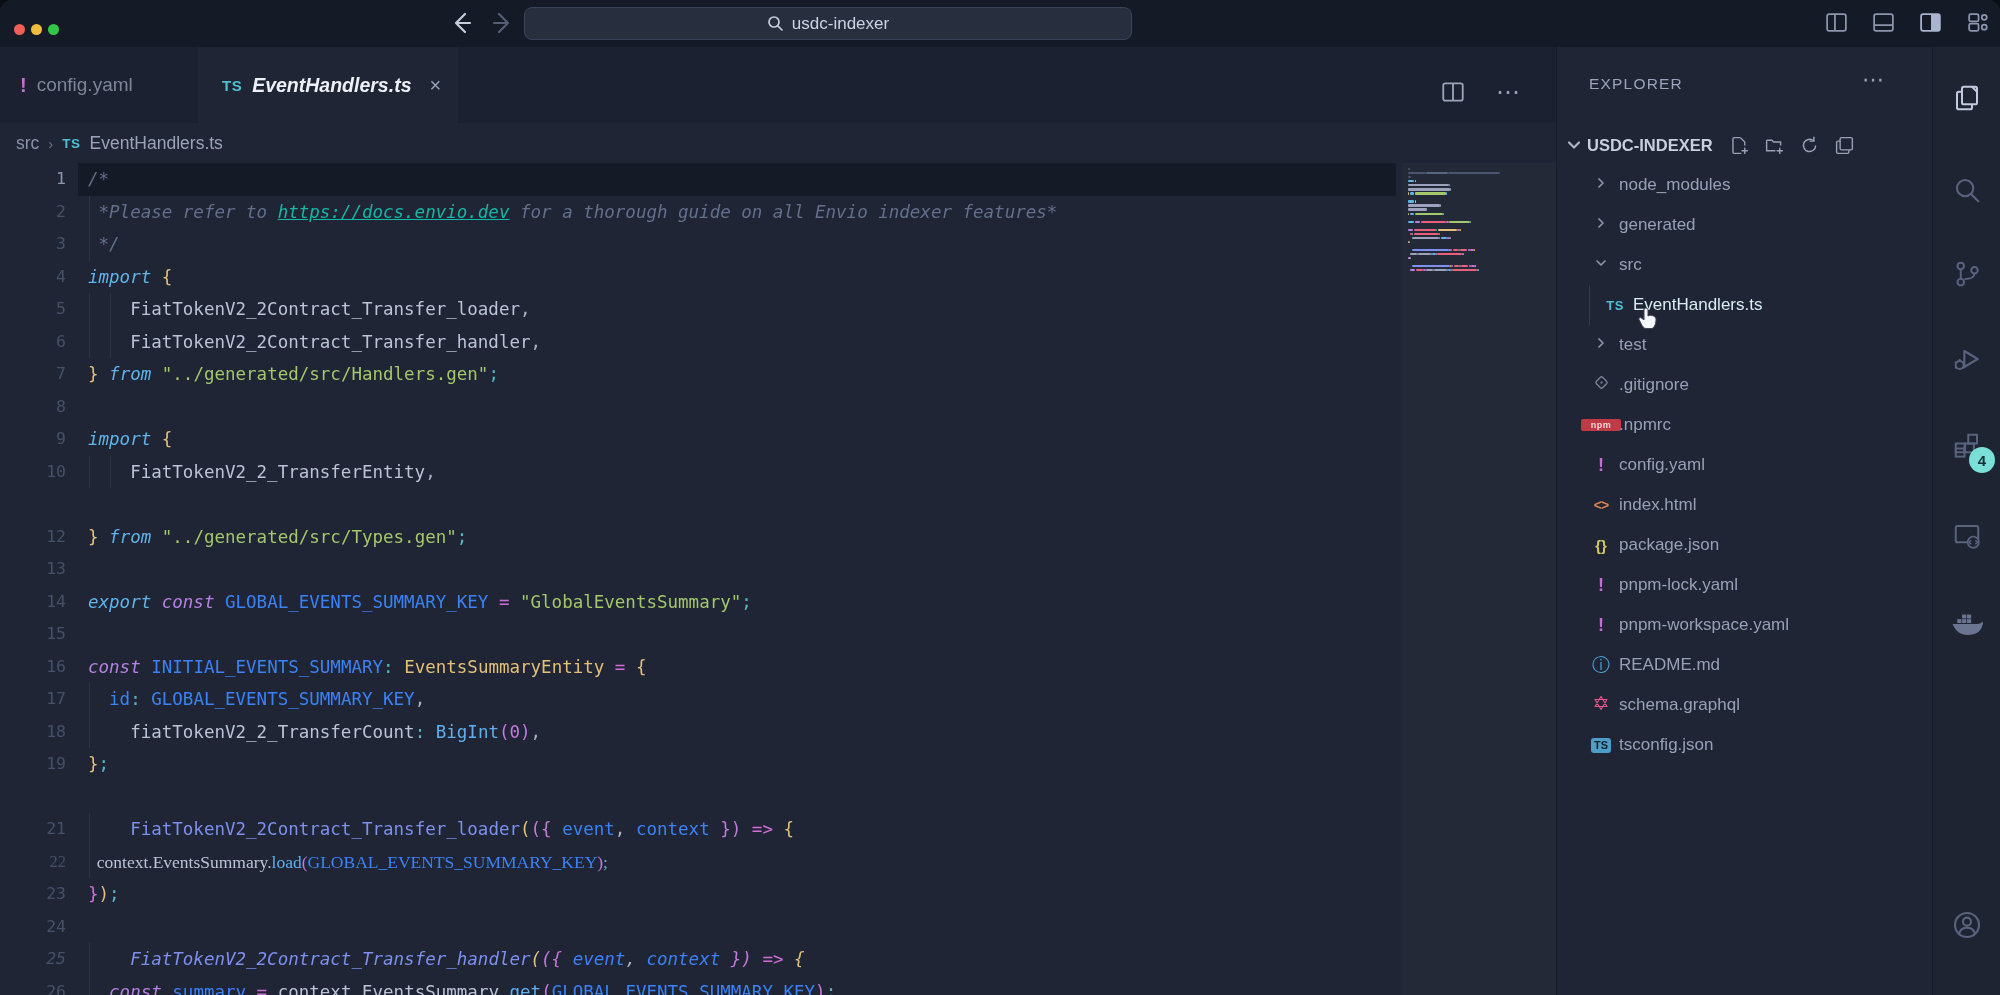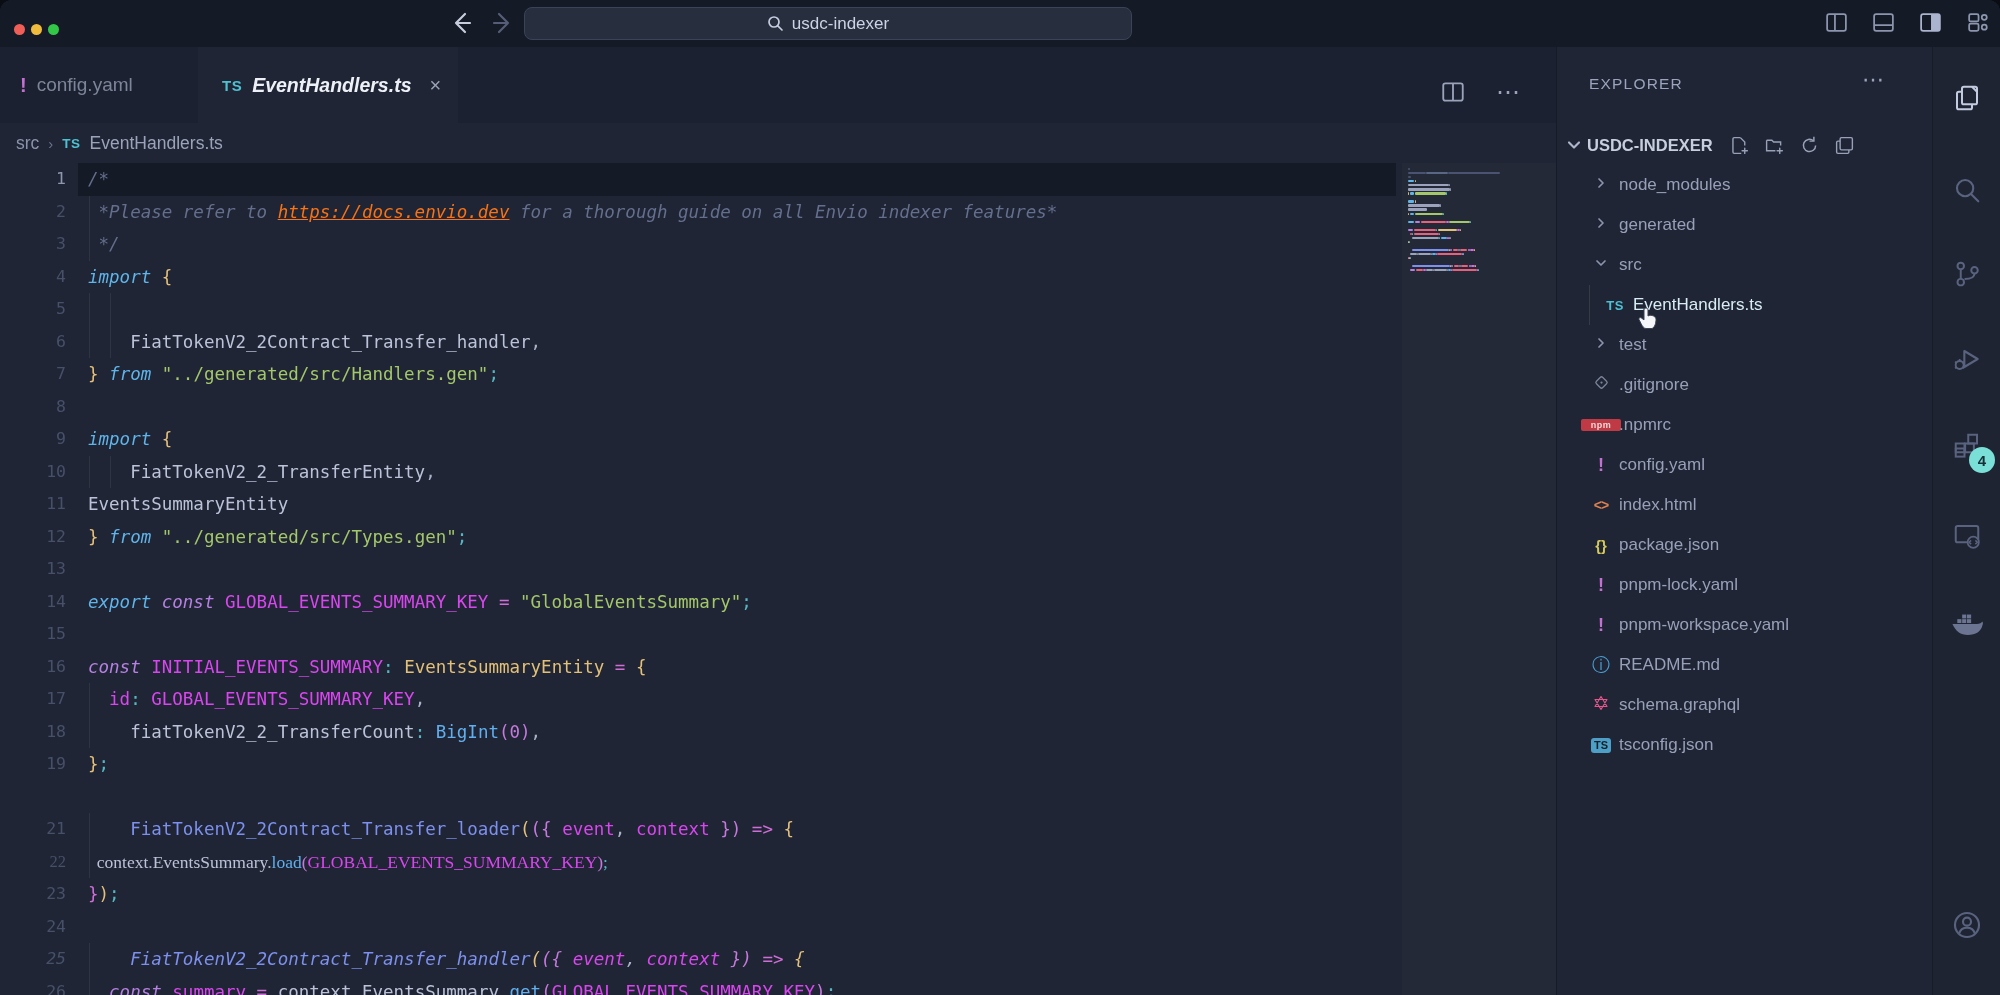--- a/index.html
+++ b/index.html
@@ -42,28 +42,28 @@
   .code{position:absolute;left:0;top:163px;width:1556px;height:832px;overflow:hidden;
         font-family:"DejaVu Sans Mono",monospace;font-size:17.5px;}
   .cl{position:absolute;left:0;width:1556px;height:32.5px;}
   .cl .hlbar{position:absolute;left:78px;top:0;width:1318px;height:100%;background:#141a26;}
   .cl .num{position:absolute;left:0;top:0;width:66px;text-align:right;color:#465069;
            line-height:32.5px;font-size:16.5px;}
   .cl.cur .num{color:#8d97b0;}
   .cl .txt{position:absolute;left:88px;top:0;line-height:32.5px;white-space:pre;}
   .cl .guide{position:absolute;top:0;width:1px;height:100%;background:rgba(255,255,255,0.07);}
   .t-cm{color:#646f8d;font-style:italic;}
-  .t-lk{color:#f97316;font-style:italic;text-decoration:underline;}
+  .t-lk{color:#14b8a6;font-style:italic;text-decoration:underline;}
   .t-kw{color:#5fb4ea;font-style:italic;}
   .t-k2{color:#b780e3;font-style:italic;}
   .t-id{color:#bcc3d8;}
   .t-fn{color:#7d90ee;}
   .t-mt{color:#61afef;}
   .t-st{color:#a3c76a;}
-  .t-cn{color:#d946ef;}
+  .t-cn{color:#3b82f6;}
   .t-ty{color:#e3c078;}
   .t-py{color:#e5c07b;}
   .t-pp{color:#c678dd;}
   .t-pk{color:#d16dd8;}
   .t-sc{color:#56b6c2;}
   .t-nm{color:#c678dd;}
   .t-fg{color:#aab2c8;}
   .minimap-col{position:absolute;left:1402px;top:163px;width:154px;height:832px;
                background:rgba(255,255,255,0.018);}
   .editor-actions{position:absolute;left:1440px;top:78px;display:flex;align-items:center;gap:30px;}
@@ -194,20 +194,21 @@
         <div class="txt"><span class="t-cm"> */</span></div>
       </div>
       <div class="cl" style="top: 97.5px;">
         <div class="num">4</div>
         <div class="txt"><span class="t-kw">import</span><span class="t-fg"> </span><span class="t-py">{</span></div>
       </div>
       <div class="cl" style="top: 130px;">
         <div class="guide" style="left: 89px;"></div>
         <div class="guide" style="left: 110px;"></div>
         <div class="num">5</div>
+        <div class="txt"><span class="t-id">    FiatTokenV2_2Contract_Transfer_loader</span><span class="t-fg">,</span></div>
       </div>
       <div class="cl" style="top: 162.5px;">
         <div class="guide" style="left: 89px;"></div>
         <div class="guide" style="left: 110px;"></div>
         <div class="num">6</div>
         <div class="txt"><span class="t-id">    FiatTokenV2_2Contract_Transfer_handler</span><span class="t-fg">,</span></div>
       </div>
       <div class="cl" style="top: 195px;">
         <div class="num">7</div>
         <div class="txt"><span class="t-py">}</span><span class="t-fg"> </span><span class="t-kw">from</span><span class="t-fg"> </span><span class="t-st">"../generated/src/Handlers.gen"</span><span class="t-sc">;</span></div>
@@ -218,24 +219,20 @@
       </div>
       <div class="cl" style="top: 260px;">
         <div class="num">9</div>
         <div class="txt"><span class="t-kw">import</span><span class="t-fg"> </span><span class="t-py">{</span></div>
       </div>
       <div class="cl" style="top: 292.5px;">
         <div class="guide" style="left: 89px;"></div>
         <div class="guide" style="left: 110px;"></div>
         <div class="num">10</div>
         <div class="txt"><span class="t-id">    FiatTokenV2_2_TransferEntity</span><span class="t-fg">,</span></div>
-      </div>
-      <div class="cl" style="top: 325px;">
-        <div class="num">11</div>
-        <div class="txt"><span class="t-id">EventsSummaryEntity</span></div>
       </div>
       <div class="cl" style="top: 357.5px; padding-left: 27px;">
         <div class="num">12</div>
         <div class="txt"><span class="t-py">}</span><span class="t-fg"> </span><span class="t-kw">from</span><span class="t-fg"> </span><span class="t-st">"../generated/src/Types.gen"</span><span class="t-sc">;</span></div>
       </div>
       <div class="cl" style="top: 390px;">
         <div class="num">13</div>
         <div class="txt"></div>
       </div>
       <div class="cl" style="top: 422.5px;">

